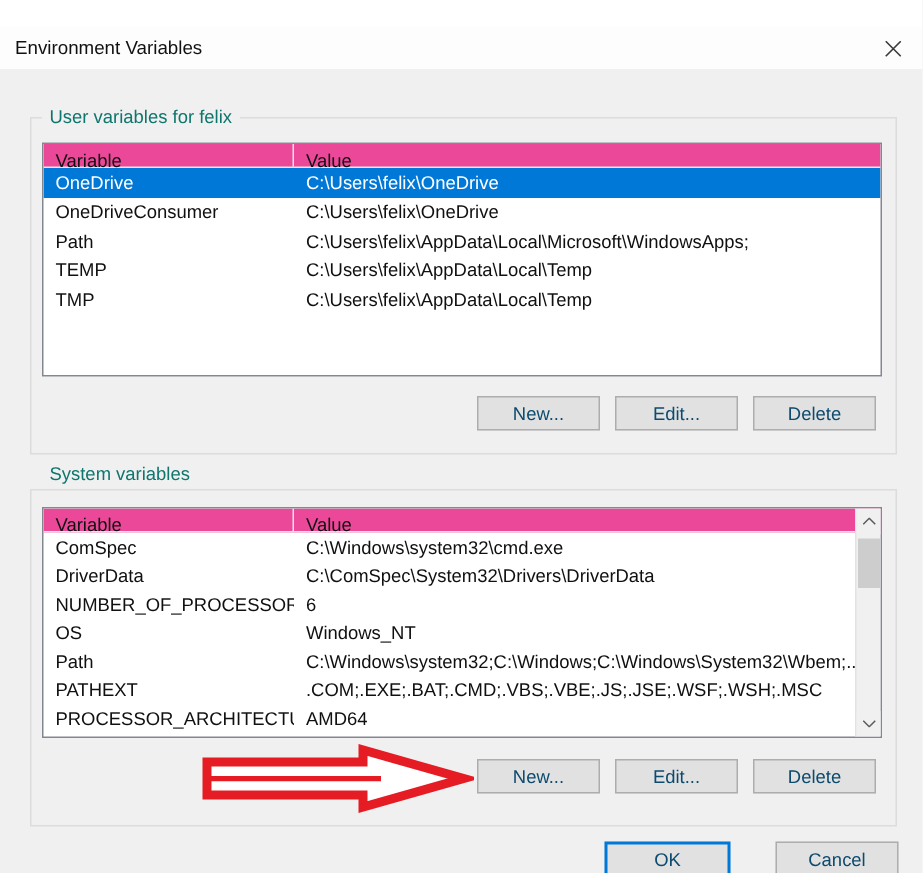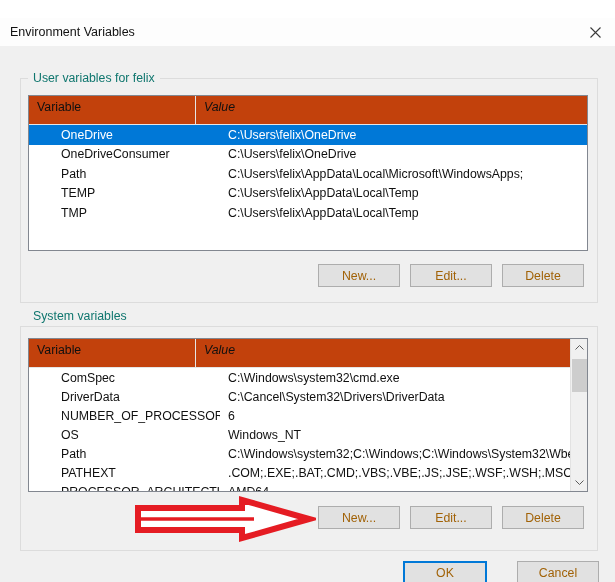--- a/index.html
+++ b/index.html
@@ -19,37 +19,37 @@
   .titlebar .title { position: absolute; left: 10px; top: 7px; font-size: 12.5px; color: #111; }
   .close-btn { position: absolute; left: 580px; top: 2px; width: 30px; height: 24px;
                display: flex; align-items: center; justify-content: center; background: transparent; }
 
   
   .groupbox { position: absolute; border: 1px solid #dcdcdc; background: #f0f0f0; }
   .groupbox-label { position: absolute; background: #f0f0f0; padding: 0 5px; font-size: 12.3px; color: #0f766e; line-height: 14px; }
 
   
   .lv { position: absolute; background: #ffffff; border: 1px solid #828790; overflow: hidden; }
-  .lv-header { display: flex; height: 29px; background: #c2410c; border-bottom: 1px solid #e5e5e5; }
+  .lv-header { display: flex; height: 16px; background: #ec4899; border-bottom: 1px solid #e5e5e5; }
   .lv-header .col-var { width: 167px; padding: 4px 0 0 8px; border-right: 1px solid #e5e5e5; }
-  .lv-header .col-val { flex: 1; padding: 4px 0 0 8px; font-style: italic; }
-  .lv-row { display: flex; height: 19.5px; align-items: center; white-space: nowrap; padding-left: 24px; }
+  .lv-header .col-val { flex: 1; padding: 4px 0 0 8px; }
+  .lv-row { display: flex; height: 19.5px; align-items: center; white-space: nowrap; }
   .lv-row .cell-var { width: 167px; padding-left: 8px; overflow: hidden; }
   .lv-row .cell-val { flex: 1; padding-left: 8px; overflow: hidden; }
   .lv-row.selected { background: var(--sel, #0078d7); color: #ffffff; }
   #system-table .lv-row { height: 19px; }
 
   
   .vscroll { position: absolute; width: 17px; background: #f0f0f0; border-left: 1px solid #e2e2e2; }
   .sb-btn { position: absolute; left: 0; width: 17px; height: 17px; display: flex; align-items: center; justify-content: center; background: #f0f0f0; }
   .sb-thumb { position: absolute; left: 1px; width: 15px; background: #cdcdcd; }
 
   
   .btn { position: absolute; width: 82px; height: 23px; background: #e1e1e1; border: 1px solid #adadad;
-         display: flex; align-items: center; justify-content: center; font-size: 12.3px; color: #a16207; }
+         display: flex; align-items: center; justify-content: center; font-size: 12.3px; color: #0c4a6e; }
   .btn.default { border: 2px solid var(--accent, #0078d7); height: 24px; }
 
   
   .annotation { position: absolute; left: 132px; top: 477px; width: 184px; height: 48px; pointer-events: none; }
 
   .grip { position: absolute; left: 596px; top: 565px; width: 14px; height: 14px; }
 </style>
 </head>
 <body>
 
@@ -115,21 +115,21 @@
     </div>
     <div>
 
         <div class="lv-row">
           <div class="cell-var">ComSpec</div>
           <div class="cell-val">C:\Windows\system32\cmd.exe</div>
         </div>
 
         <div class="lv-row">
           <div class="cell-var">DriverData</div>
-          <div class="cell-val">C:\Cancel\System32\Drivers\DriverData</div>
+          <div class="cell-val">C:\ComSpec\System32\Drivers\DriverData</div>
         </div>
 
         <div class="lv-row">
           <div class="cell-var">NUMBER_OF_PROCESSORS</div>
           <div class="cell-val">6</div>
         </div>
 
         <div class="lv-row">
           <div class="cell-var">OS</div>
           <div class="cell-val">Windows_NT</div>

